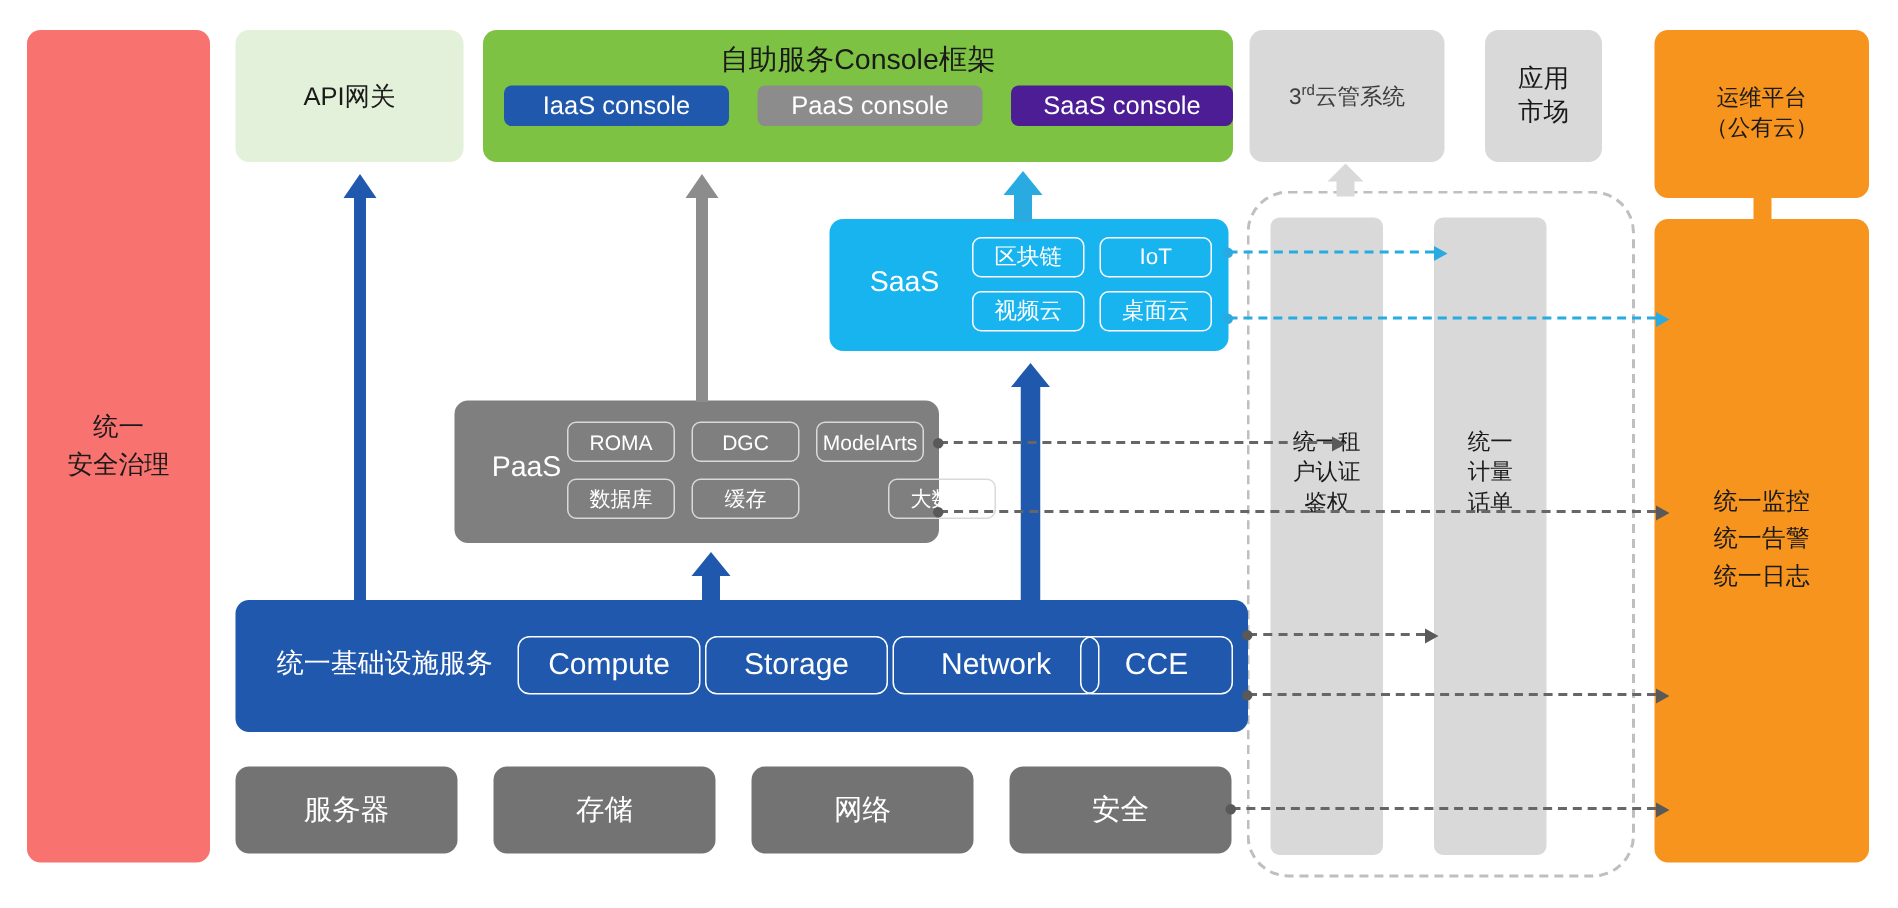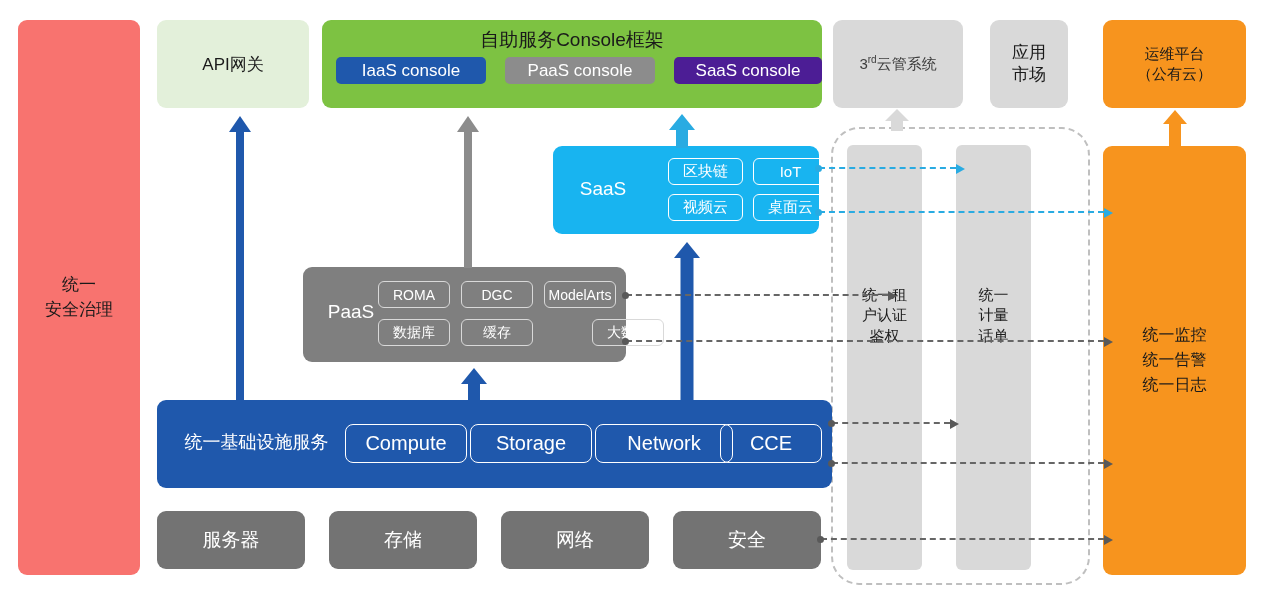--- a/index.html
+++ b/index.html
@@ -53,21 +53,21 @@
     background:#D9D9D9;border-radius:9px;
     color:#3d3d3d;font-size:15px;
   }
   .third sup{font-size:10px;vertical-align:super;}
   .market{
     left:990px;top:20px;width:78px;height:88px;
     background:#D9D9D9;border-radius:9px;
     color:#1a1a1a;font-size:17px;line-height:1.3;
   }
   .ops-top{
-    left:1103px;top:20px;width:143px;height:88px;
+    left:1103px;top:20px;width:143px;height:112px;
     background:#F7941E;border-radius:9px;
     color:#1a1a1a;font-size:15px;line-height:1.35;
   }
 
   
   .ops-col{
     left:1103px;top:146px;width:143px;height:429px;
     background:#F7941E;border-radius:9px;
     color:#1a1a1a;font-size:16px;line-height:1.55;
   }
@@ -96,21 +96,21 @@
     background:#18B4F0;border-radius:9px;display:block;
   }
   .saas-name{
     position:absolute;left:10px;top:32px;width:80px;text-align:center;
     color:#ffffff;font-size:19px;
   }
   .saas-chip{
     position:absolute;height:27px;border-radius:6px;
     border:1.6px solid #ffffff;box-sizing:border-box;
     display:flex;align-items:center;justify-content:center;
-    color:#ffffff;font-size:15px;margin-left:20px;
+    color:#ffffff;font-size:15px;
   }
 
   
   .paas{
     left:303px;top:267px;width:323px;height:95px;
     background:#7F7F7F;border-radius:9px;display:block;
   }
   .paas-name{
     position:absolute;left:8px;top:34px;width:80px;text-align:center;
     color:#ffffff;font-size:19px;

